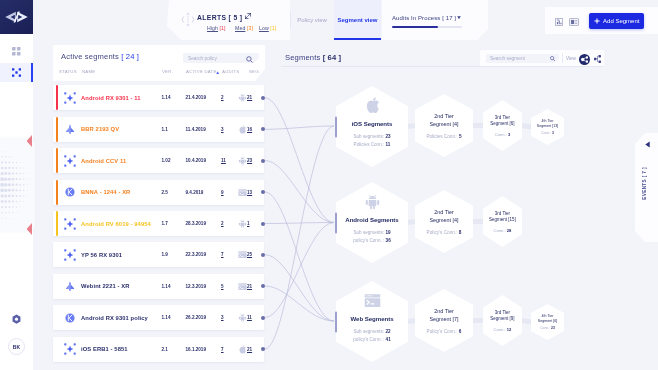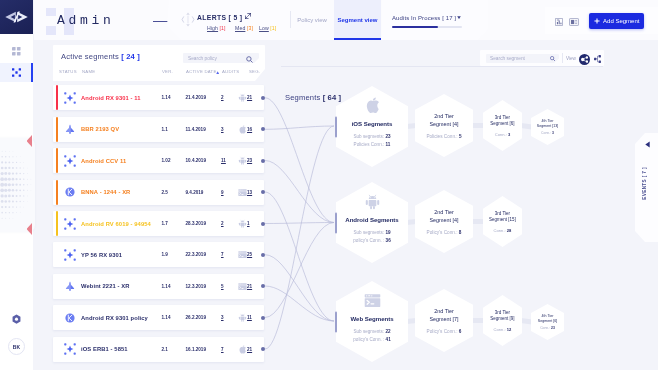--- a/index.html
+++ b/index.html
@@ -58,38 +58,38 @@
   .hdr-actions { position:absolute; left:545px; top:7px; width:113px; height:27px; background:#fdfdff; }
   .icon-btn { position:absolute; top:11px; width:10px; height:8px; display:flex; align-items:center; justify-content:center; }
   .add-btn { position:absolute; left:44px; top:6px; width:55px; height:16px; background:#1b2ae0; border-radius:2px;
              color:#fff; font-size:6px; display:flex; align-items:center; justify-content:center; gap:3.5px; font-weight:500;
              box-shadow:0 1px 3px rgba(27,42,224,.3); }
 
   
   .pol-head { position:absolute; left:53px; top:45px; width:212px; height:36px; background:#fff;
               clip-path:polygon(0 0, 100% 0, 100% 24px, 202px 100%, 0 100%); border-radius:1px 1px 0 0; }
   .pol-title { position:absolute; left:61px; top:53px; font-size:7.6px; line-height:8px; color:#434884; letter-spacing:.15px; }
-  .pol-title b { color:#2036e8; font-weight:bold;text-align:right; }
+  .pol-title b { color:#2036e8; font-weight:normal;text-align:right; }
   .pol-search { position:absolute; left:183px; top:53px; width:76px; height:10px; background:#f3f4fa; border-radius:1px;
                 clip-path:polygon(0 0, 100% 0, 100% 5px, 71px 100%, 0 100%); }
   .pol-search span { position:absolute; left:5px; top:2.5px; font-size:4.8px; line-height:5px; color:#a8abc9; }
   .colhdr { position:absolute; top:69px; font-size:4.3px; line-height:5px; letter-spacing:.25px; color:#a6aac7; }
 
   .prow { position:absolute; left:53px; width:211px; height:25px; background:#fff; border-radius:1px;
           box-shadow:0 1px 2.5px rgba(100,110,170,.10); }
   .prow .bar { position:absolute; left:2.5px; top:0; bottom:0; width:2.6px; border-radius:1.3px; }
   .prow .ico { position:absolute; left:10.5px; top:6.5px; width:12px; height:12px; line-height:0; }
   .prow .nm  { position:absolute; left:28px; top:9.5px; font-size:5.8px; line-height:6px; font-weight:bold; letter-spacing:.1px; }
   .prow .ver { position:absolute; left:108.5px; top:10px; font-size:4.6px; line-height:5px; color:#2b2f6b; font-weight:bold; }
   .prow .dt  { position:absolute; left:132.5px; top:10px; font-size:4.6px; line-height:5px; color:#2b2f6b; font-weight:bold; }
   .prow .au  { position:absolute; left:168px; top:10px; font-size:4.6px; line-height:5px; color:#2b2f6b; font-weight:bold; text-decoration:underline; }
   .prow .sgi { position:absolute; left:184.5px; top:8px; width:8px; height:9px; line-height:0; }
   .prow .sg  { position:absolute; left:194px; top:10px; font-size:4.6px; line-height:5px; color:#2b2f6b; font-weight:bold; text-decoration:underline; }
   .prow .dot { position:absolute; left:208px; top:10.5px; width:4px; height:4px; border-radius:50%; background:#686ea8; }
-  .seg-title { position:absolute; left:285px; top:54px; font-size:7.6px; line-height:8px; color:#3a3f80; letter-spacing:.15px;margin-top:40px; }
+  .seg-title { position:absolute; left:285px; top:54px; font-size:7.6px; line-height:8px; color:#3a3f80; letter-spacing:.15px; }
   .seg-title b { color:#2b2f6b; font-weight:bold; }
   .seg-rule { position:absolute; left:281px; top:66px; width:322px; height:1px; background:#e4e6f2; }
   .seg-panel { position:absolute; left:480px; top:50px; width:124px; height:16px; background:#fdfdff; border-radius:1px; }
   .seg-search { position:absolute; left:486px; top:54px; width:73px; height:9px; background:#f3f4fa; border-radius:1px;
                 clip-path:polygon(0 0, 100% 0, 100% 4.5px, 68px 100%, 0 100%); }
   .seg-search span { position:absolute; left:4px; top:2.2px; font-size:4.8px; line-height:5px; color:#a8abc9; }
   .seg-divider { position:absolute; left:562px; top:53px; width:1px; height:10px; background:#e6e8f3; }
   .view-lbl { position:absolute; left:566px; top:55.5px; font-size:4.6px; line-height:5px; color:#9da1c2; }
   .vbtn1 { position:absolute; left:579px; top:53.5px; width:11px; height:11px; border-radius:50%; background:#222a6e;
            display:flex; align-items:center; justify-content:center; }
@@ -264,27 +264,20 @@
         <path d="M6 0.6 L10.3 3.1 L10.3 8.1 L6 10.6 L1.7 8.1 L1.7 3.1 Z" fill="#5a5fa8"></path>
         <circle cx="6" cy="5.6" r="1.7" fill="#fff"></circle>
       </svg>
     </div>
 
     <div class="avatar">
       <span>BK</span>
     </div>
   </div>
 
-  <div class="header">
-    <i class="deco-sq" style="left:12px; top:8px;  width:10px; height:8px;"></i>
-    <i class="deco-sq" style="left:12px; top:26px; width:10px; height:9px;"></i>
-    <i class="deco-sq" style="left:30px; top:8px;  width:10px; height:27px;"></i>
-    <div class="hdr-title">Admin</div>
-    <i class="hdr-rule"></i>
-  </div>
 
   <div class="alerts-panel"></div>
   <svg class="alerts-nav" style="position:absolute;left:181px;top:11px" width="14" height="17" viewBox="0 0 16 18">
     <path d="M3.2 5.5 L1.2 9 L3.2 12.5" fill="none" stroke="#c8cbe1" stroke-width=".9"></path>
     <path d="M12.8 5.5 L14.8 9 L12.8 12.5" fill="none" stroke="#c8cbe1" stroke-width=".9"></path>
     <path d="M8 1 L10 3.6 L6 3.6 Z" fill="#d8dae9"></path>
     <path d="M8 17 L10 14.4 L6 14.4 Z" fill="#d8dae9"></path>
     <path d="M8 4.6 L8 13.4" stroke="#d8dae9" stroke-width="0.8"></path>
   </svg>
   <div class="alerts-title">ALERTS [ 5 ]</div>

